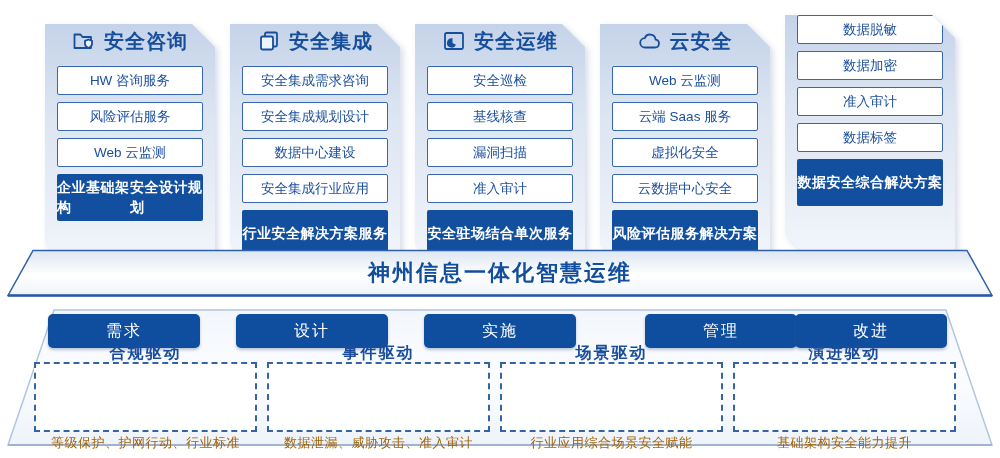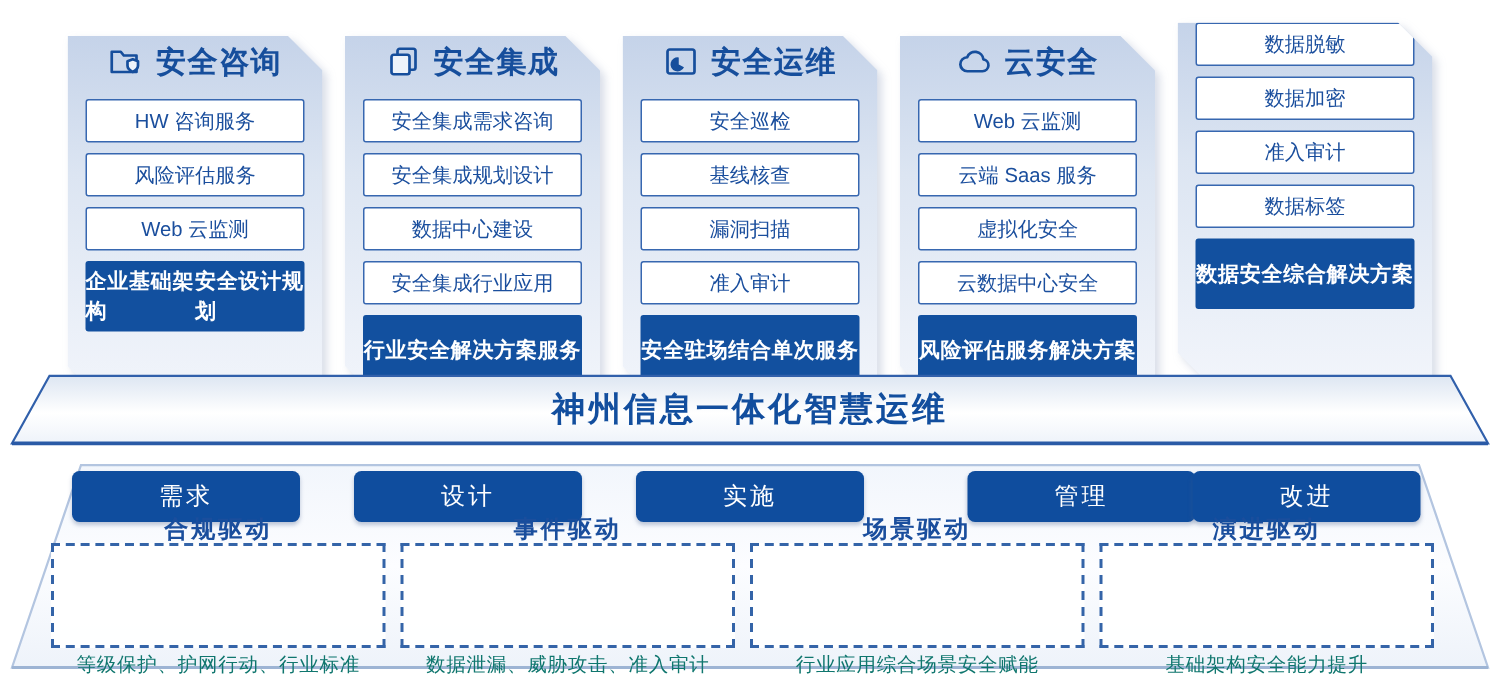--- a/index.html
+++ b/index.html
@@ -52,21 +52,21 @@
   }
   .pill-0{left:48px;} .pill-1{left:236px;} .pill-2{left:424px;} .pill-3{left:612px;margin-left:33px;} .pill-4{left:795px;text-align:center;}
   
   .driver-box{
     position:absolute;top:362px;width:219px;height:66px;
     background:rgba(255,255,255,.92);border:2px dashed #3464a8;
     display:flex;flex-direction:column;align-items:center;justify-content:center;gap:22px;
   }
   .drv-0{left:34px;} .drv-1{left:267px;} .drv-2{left:500px;} .drv-3{left:733px;}
   .driver-title{font-size:16px;font-weight:bold;color:#1a4e9d;letter-spacing:2px;}
-  .driver-desc{font-size:13px;color:#0f766e;letter-spacing:.5px;margin-top:48px;}
+  .driver-desc{font-size:13px;color:#a16207;letter-spacing:.5px;margin-top:48px;}
 </style>
 </head>
 <body>
 
 <div class="stage">
 
   <div class="cards-row">
 
     <div class="card-wrap">
       <div class="card">

